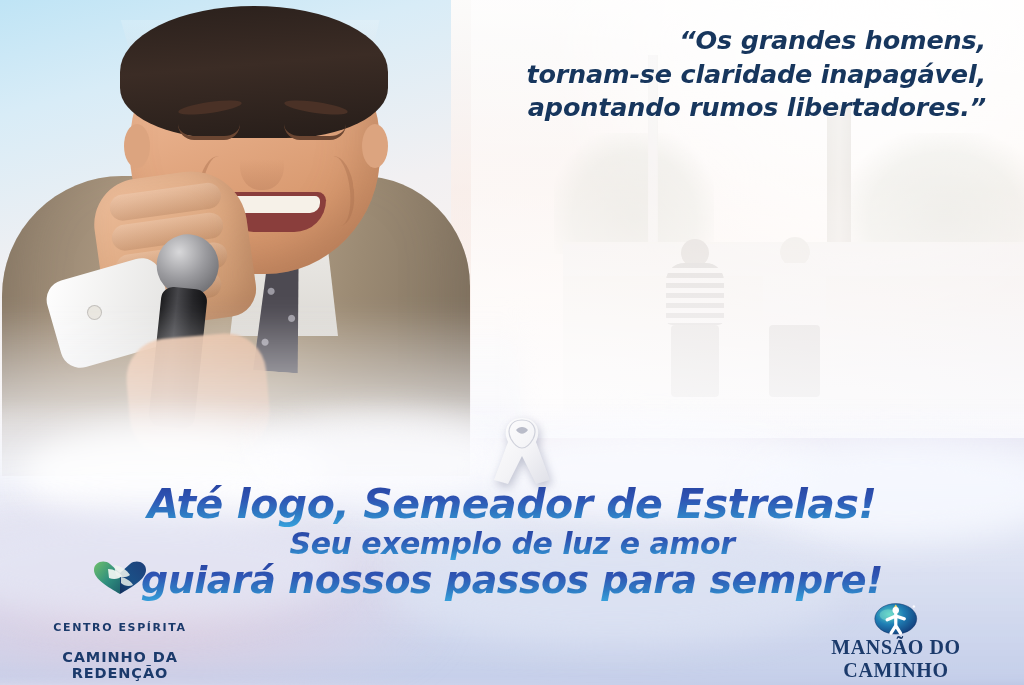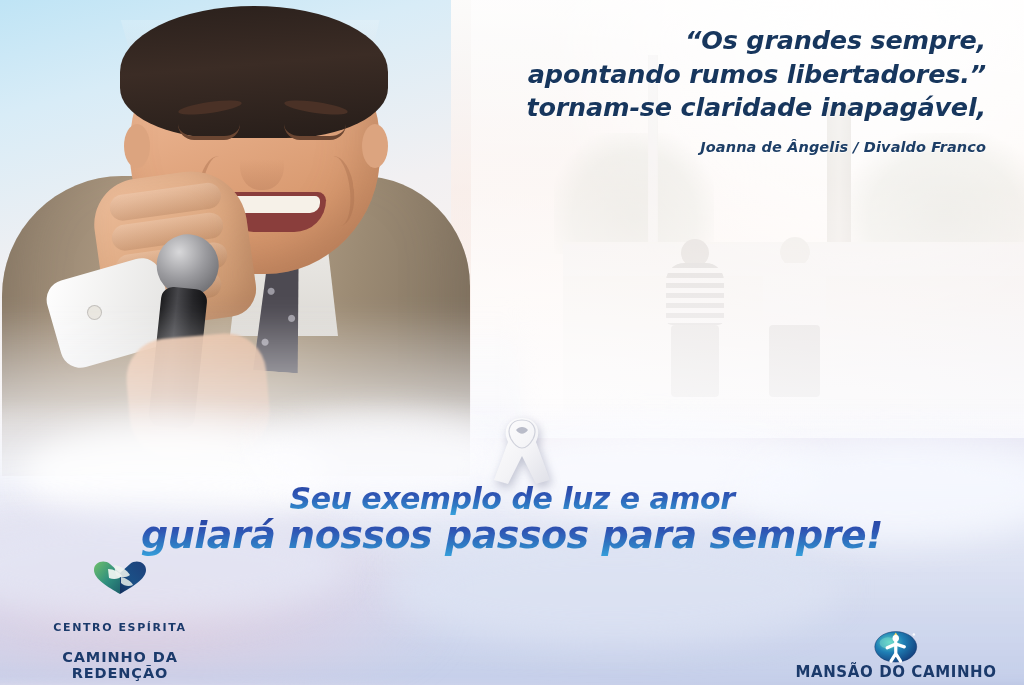--- a/index.html
+++ b/index.html
@@ -487,21 +487,21 @@
   .logo-mark { height: 40px; display: block; margin: 0 auto; }
   .logo-text {
     font-family: "DejaVu Sans", sans-serif;
     font-weight: bold;
     color: #1b3a6b;
     letter-spacing: 1.1px;
     line-height: 1.12;
   }
   .logo-text.small { font-size: 11px; letter-spacing: 1.6px; margin-top: 25px; }
   .logo-text.big   { font-size: 14.5px; letter-spacing: 0.9px; margin-top: 14px; }
-  .logo-text.wide  { font-size: 15px; letter-spacing: 0.6px; }
+  .logo-text.wide  { font-size: 20px; letter-spacing: 0.6px; font-family: Liberation Serif, serif; }
 </style>
 </head>
 <body>
 
 <div class="poster">
 
   <div class="bg-sky"></div>
   <div class="bg-sky-right"></div>
 
   <div class="bg-photo">
@@ -566,40 +566,40 @@
     <div class="cloud-pink"></div>
     <div class="cloud" style="left:2%;bottom:40%;width:30%;height:26%;background:rgba(255,255,255,0.85);"></div>
     <div class="cloud" style="left:24%;bottom:46%;width:26%;height:22%;background:rgba(252,253,255,0.80);"></div>
     <div class="cloud" style="left:48%;bottom:42%;width:32%;height:24%;background:rgba(250,251,255,0.78);"></div>
     <div class="cloud" style="left:72%;bottom:36%;width:32%;height:26%;background:rgba(247,249,255,0.82);"></div>
     <div class="cloud" style="left:-6%;bottom:16%;width:40%;height:28%;background:rgba(228,231,245,0.78);"></div>
     <div class="cloud" style="left:38%;bottom:10%;width:44%;height:28%;background:rgba(220,226,243,0.80);"></div>
   </div>
 
   <div class="quote-block">
-    <div class="quote-line">“Os grandes sempre,</div>
+    <div class="quote-line">“Os grandes homens,</div>
+    <div class="quote-line">tornam-se claridade inapagável,</div>
     <div class="quote-line">apontando rumos libertadores.”</div>
-    <div class="quote-line">tornam-se claridade inapagável,</div>
-    <div class="quote-attrib">Joanna de Ângelis / Divaldo Franco</div>
   </div>
 
   <svg class="ribbon" viewBox="0 0 72 82">
     <defs>
       <linearGradient id="ribGrad" x1="0" y1="0" x2="1" y2="1">
         <stop offset="0%" stop-color="#ffffff"></stop>
         <stop offset="55%" stop-color="#f3f3f6"></stop>
         <stop offset="100%" stop-color="#dfe0e8"></stop>
       </linearGradient>
     </defs>
     <path d="M36 10 C22 10 16 22 22 34 L8 72 L22 76 L36 48 L50 76 L64 72 L50 34 C56 22 50 10 36 10 Z" fill="url(#ribGrad)"></path>
     <path d="M36 12 C25 12 20 21 25 31 C29 38 33 40 36 40 C39 40 43 38 47 31 C52 21 47 12 36 12 Z" fill="none" stroke="#cfd1db" stroke-width="1.2"></path>
     <path d="M30 22 C33 18 39 18 42 22 C38 27 34 27 30 22 Z" fill="#b9bcc9"></path>
   </svg>
 
   <div class="headline">
+    <div class="headline-line l1">Até logo, Semeador de Estrelas!</div>
     <div class="headline-line l2">Seu exemplo de luz e amor</div>
     <div class="headline-line l3">guiará nossos passos para sempre!</div>
   </div>
 
   <div class="logo logo-left">
     <svg class="logo-mark" viewBox="0 0 64 40">
       <defs>
         <linearGradient id="handGreen" x1="0" y1="0" x2="1" y2="1">
           <stop offset="0%" stop-color="#6fbf6b"></stop>
           <stop offset="55%" stop-color="#2f8f7e"></stop>

